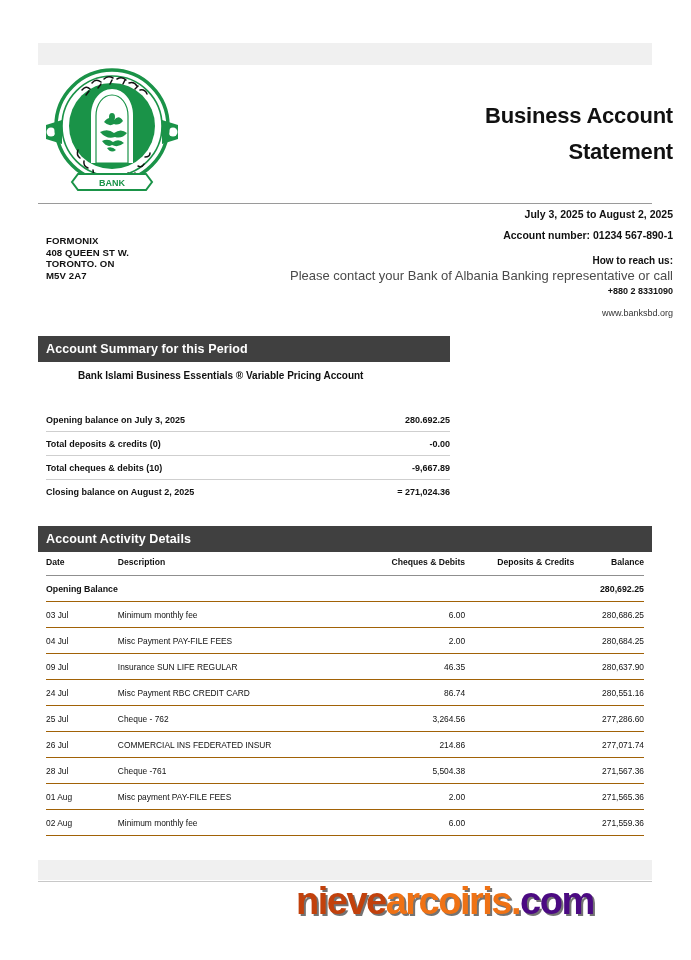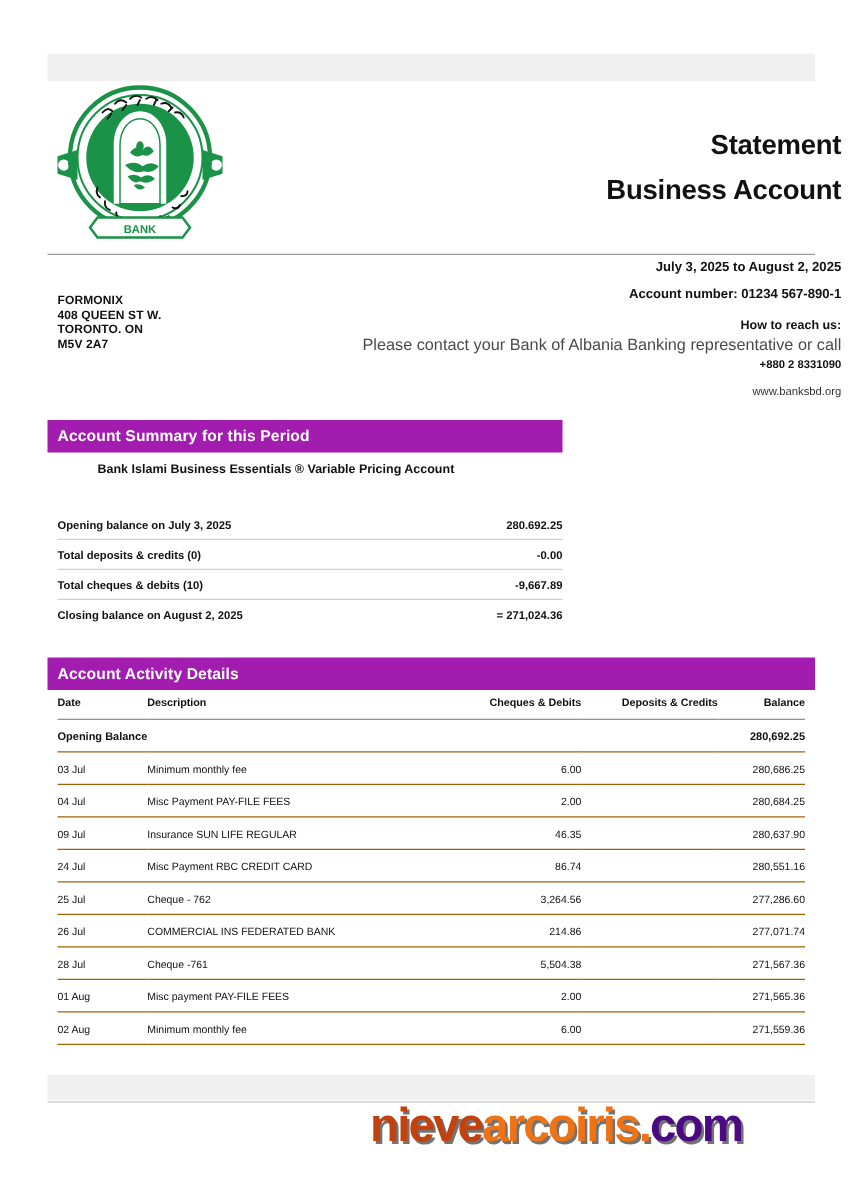--- a/index.html
+++ b/index.html
@@ -117,21 +117,21 @@
     font-size: 9.6px;
     font-weight: bold;
     line-height: 11.6px;
     color: #111;
     letter-spacing: 0.1px;
   }
 
   
   .green-bar {
     position: absolute;
-    background: #a21caf;
+    background: #404040;
     color: #ffffff;
     font-weight: bold;
     font-size: 12.5px;
     display: flex;
     align-items: center;
     padding-left: 8px;
     box-sizing: border-box;
     letter-spacing: 0.1px;
   }
   #summary-bar {
@@ -305,22 +305,22 @@
         <path d="M100 104 q4 2 6 -2"></path>
         <path d="M107 95 q5 0 5 -4"></path>
       </g>
 
       <path d="M40 112 L108 112 L114 120 L108 128 L40 128 L34 120 Z" fill="#ffffff" stroke="#1a9348" stroke-width="2"></path>
       <text x="74" y="124" font-family="Liberation Sans, sans-serif" font-size="9" font-weight="bold" fill="#1a9348" text-anchor="middle">BANK</text>
     </svg>
   </div>
 
   <div class="doc-title">
+    <div>Business Account</div>
     <div>Statement</div>
-    <div>Business Account</div>
   </div>
 
   <div class="hdr-rule"></div>
 
   <div class="meta">
     <div class="period">July 3, 2025 to August 2, 2025</div>
     <div class="acct">Account number: 01234 567-890-1</div>
     <div class="reach-title">How to reach us:</div>
     <div class="reach-line">Please contact your Bank of Albania Banking representative or call</div>
     <div class="reach-phone">+880 2 8331090</div>
@@ -409,21 +409,21 @@
         </tr>
         <tr>
           <td class="col-date">25 Jul</td>
           <td class="col-desc">Cheque - 762</td>
           <td class="col-deb">3,264.56</td>
           <td class="col-cred"></td>
           <td class="col-bal">277,286.60</td>
         </tr>
         <tr>
           <td class="col-date">26 Jul</td>
-          <td class="col-desc">COMMERCIAL INS FEDERATED BANK</td>
+          <td class="col-desc">COMMERCIAL INS FEDERATED INSUR</td>
           <td class="col-deb">214.86</td>
           <td class="col-cred"></td>
           <td class="col-bal">277,071.74</td>
         </tr>
         <tr>
           <td class="col-date">28 Jul</td>
           <td class="col-desc">Cheque -761</td>
           <td class="col-deb">5,504.38</td>
           <td class="col-cred"></td>
           <td class="col-bal">271,567.36</td>

